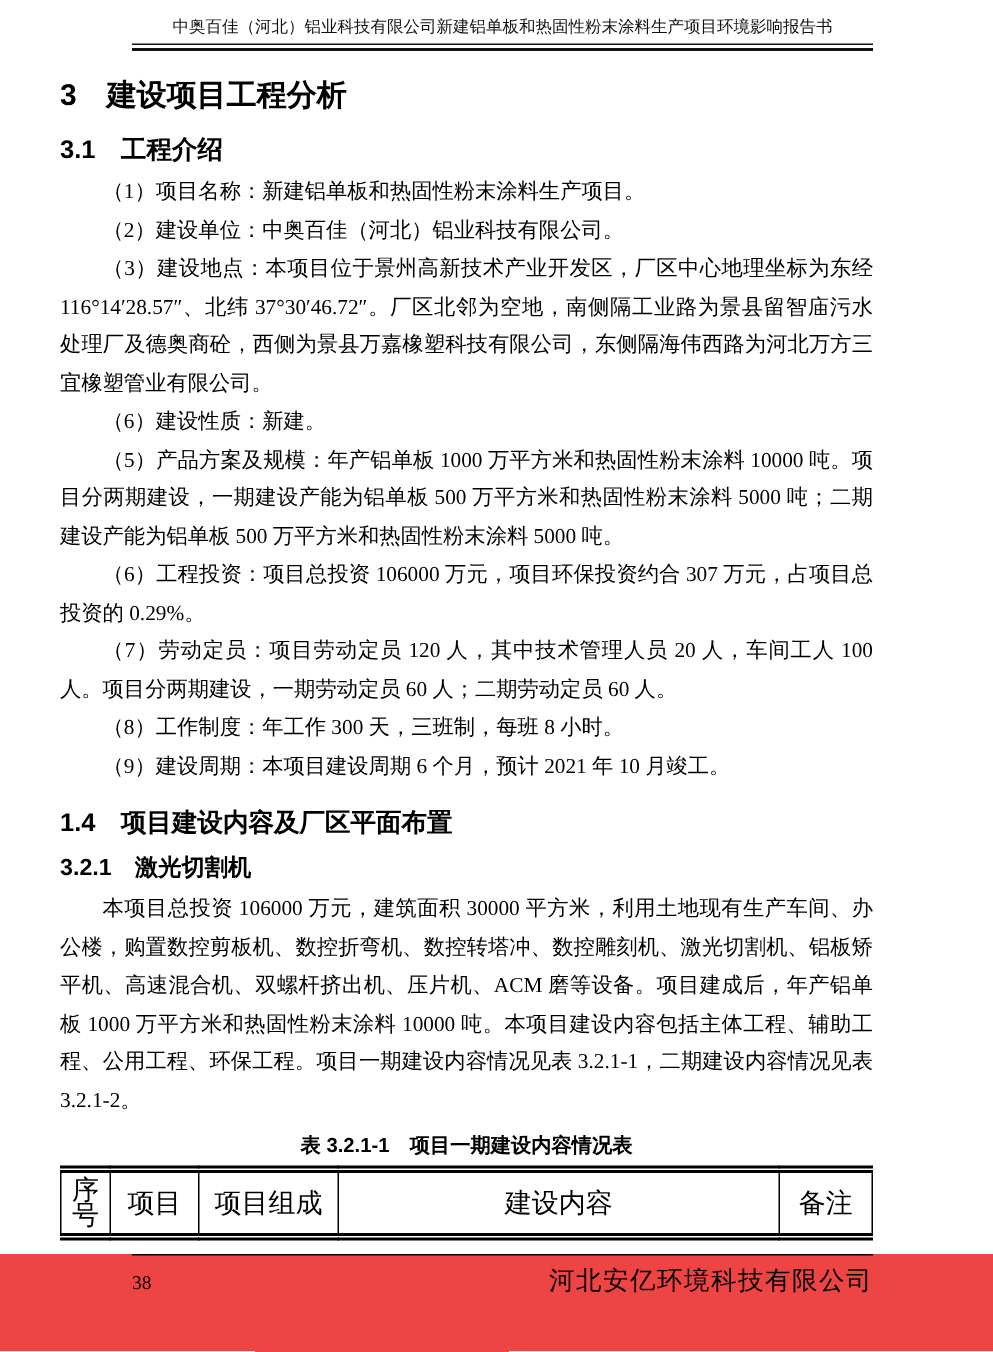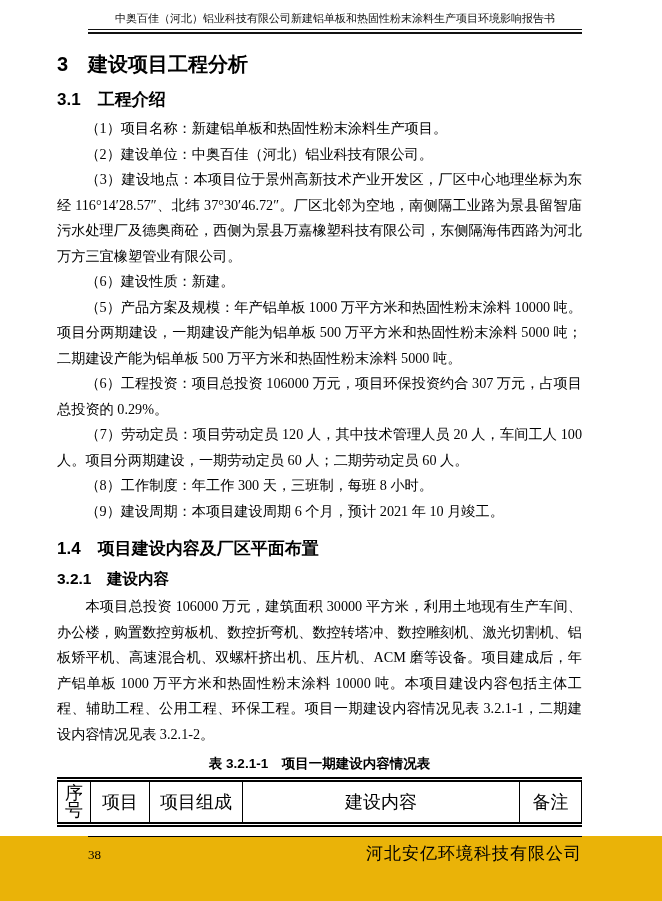--- a/index.html
+++ b/index.html
@@ -21,21 +21,21 @@
     white-space: nowrap;
     color: #111;
   }
   .header-rule {
     margin-top: 3px;
     height: 5px;
     box-sizing: border-box;
     border-top: 1.6px solid #111;
     border-bottom: 2.2px solid #111;
   }
-  .content { padding: 0 80px 0 57px; }
+  .content { padding: 0 80px 0 40px; }
   h1.chapter {
     font: bold 20px/25px "Liberation Sans", "DejaVu Sans", sans-serif;
     margin: 18px 0 8px 0;
     color: #000;
   }
   h2.section {
     font: bold 17px/21px "Liberation Sans", "DejaVu Sans", sans-serif;
     margin: 12px 0 6px 0;
     color: #000;
   }
@@ -78,21 +78,21 @@
     line-height: 17px;
   }
   th.col-no  { width: 26px; }
   th.col-item { width: 52px; }
   th.col-comp { width: 86px; }
   th.col-note { width: 55px; }
   .footer {
     position: absolute;
     left: 0; right: 0;
     top: 836px; bottom: 0;
-    background: #eab308;
+    background: #ef4444;
     padding: 0 80px 0 88px;
   }
   .footer-inner {
     border-top: 1.5px solid #000;
     padding-top: 5px;
     display: flex;
     justify-content: space-between;
     align-items: baseline;
   }
   .footer-page-number { font-size: 13px; }
@@ -118,21 +118,21 @@
     <p class="body-par">（3）建设地点：本项目位于景州高新技术产业开发区，厂区中心地理坐标为东经 116°14′28.57″、北纬 37°30′46.72″。厂区北邻为空地，南侧隔工业路为景县留智庙污水处理厂及德奥商砼，西侧为景县万嘉橡塑科技有限公司，东侧隔海伟西路为河北万方三宜橡塑管业有限公司。</p>
     <p class="body-par">（6）建设性质：新建。</p>
     <p class="body-par">（5）产品方案及规模：年产铝单板 1000 万平方米和热固性粉末涂料 10000 吨。项目分两期建设，一期建设产能为铝单板 500 万平方米和热固性粉末涂料 5000 吨；二期建设产能为铝单板 500 万平方米和热固性粉末涂料 5000 吨。</p>
     <p class="body-par">（6）工程投资：项目总投资 106000 万元，项目环保投资约合 307 万元，占项目总投资的 0.29%。</p>
     <p class="body-par">（7）劳动定员：项目劳动定员 120 人，其中技术管理人员 20 人，车间工人 100 人。项目分两期建设，一期劳动定员 60 人；二期劳动定员 60 人。</p>
     <p class="body-par">（8）工作制度：年工作 300 天，三班制，每班 8 小时。</p>
     <p class="body-par">（9）建设周期：本项目建设周期 6 个月，预计 2021 年 10 月竣工。</p>
 
     <h2 class="section section-2">1.4　项目建设内容及厂区平面布置</h2>
 
-    <h3 class="subsection">3.2.1　建设内容</h3>
+    <h3 class="subsection">3.2.1　激光切割机</h3>
 
     <p class="body-par">本项目总投资 106000 万元，建筑面积 30000 平方米，利用土地现有生产车间、办公楼，购置数控剪板机、数控折弯机、数控转塔冲、数控雕刻机、激光切割机、铝板矫平机、高速混合机、双螺杆挤出机、压片机、ACM 磨等设备。项目建成后，年产铝单板 1000 万平方米和热固性粉末涂料 10000 吨。本项目建设内容包括主体工程、辅助工程、公用工程、环保工程。项目一期建设内容情况见表 3.2.1-1，二期建设内容情况见表 3.2.1-2。</p>
 
     <div class="table-caption">表 3.2.1-1　项目一期建设内容情况表</div>
 
     <table class="build-table">
       <thead>
         <tr>
           <th class="col-no">序号</th>
           <th class="col-item">项目</th>

